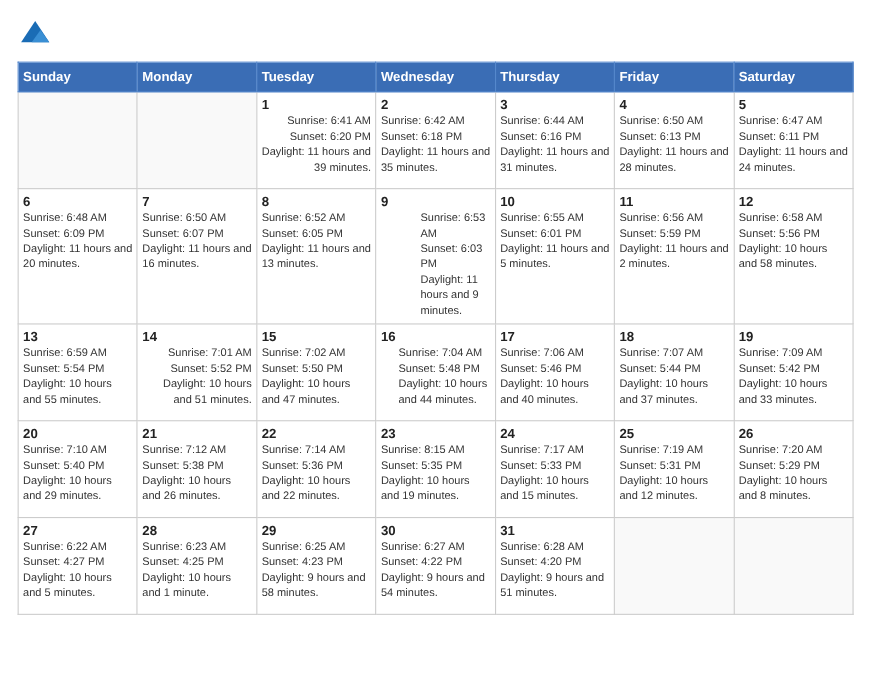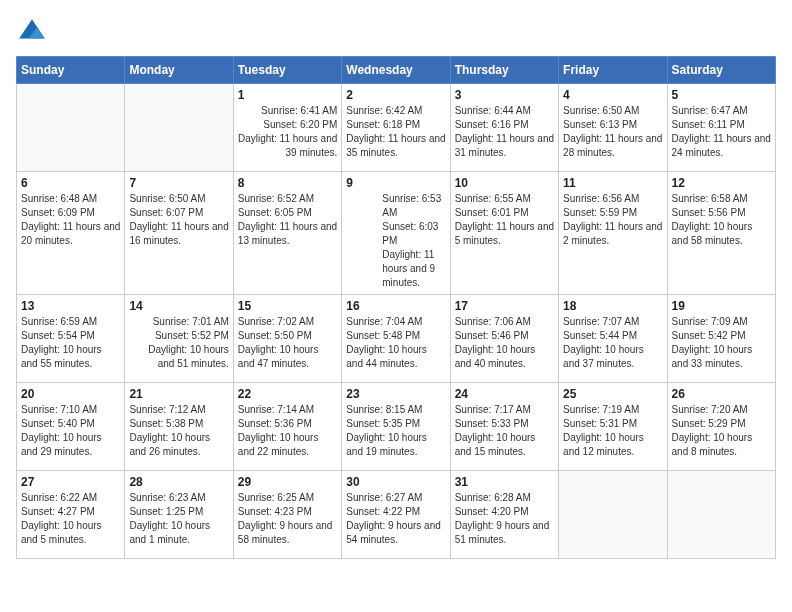--- a/index.html
+++ b/index.html
@@ -202,21 +202,21 @@
 Daylight: 10 hours and 51 minutes.</div>
         </td>
         <td>
           <span class="day-num">15</span>
           <div class="cell-text" style="white-space: pre-line;">Sunrise: 7:02 AM
 Sunset: 5:50 PM
 Daylight: 10 hours and 47 minutes.</div>
         </td>
         <td>
           <span class="day-num">16</span>
-          <div class="cell-text" style="white-space: pre-line;">Sunrise: 7:04 AM
+          <div class="cell-text" style="white-space: pre-line; margin-left: 16px;">Sunrise: 7:04 AM
 Sunset: 5:48 PM
 Daylight: 10 hours and 44 minutes.</div>
         </td>
         <td>
           <span class="day-num">17</span>
           <div class="cell-text" style="white-space: pre-line;">Sunrise: 7:06 AM
 Sunset: 5:46 PM
 Daylight: 10 hours and 40 minutes.</div>
         </td>
         <td>
@@ -279,21 +279,21 @@
       <tr>
         <td>
           <span class="day-num">27</span>
           <div class="cell-text" style="white-space: pre-line;">Sunrise: 6:22 AM
 Sunset: 4:27 PM
 Daylight: 10 hours and 5 minutes.</div>
         </td>
         <td>
           <span class="day-num">28</span>
           <div class="cell-text" style="white-space: pre-line;">Sunrise: 6:23 AM
-Sunset: 1:25 PM
+Sunset: 4:25 PM
 Daylight: 10 hours and 1 minute.</div>
         </td>
         <td>
           <span class="day-num">29</span>
           <div class="cell-text" style="white-space: pre-line;">Sunrise: 6:25 AM
 Sunset: 4:23 PM
 Daylight: 9 hours and 58 minutes.</div>
         </td>
         <td>
           <span class="day-num">30</span>

